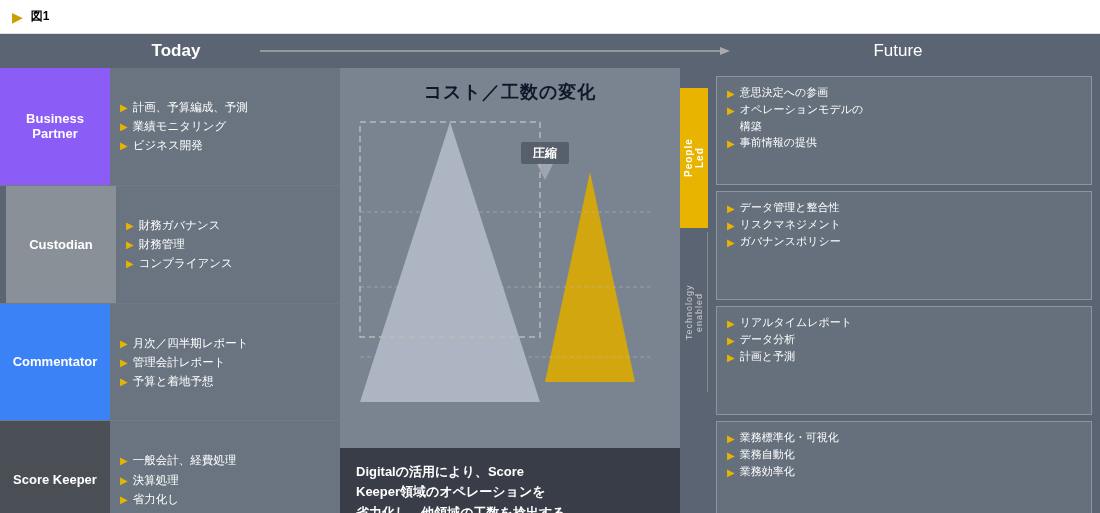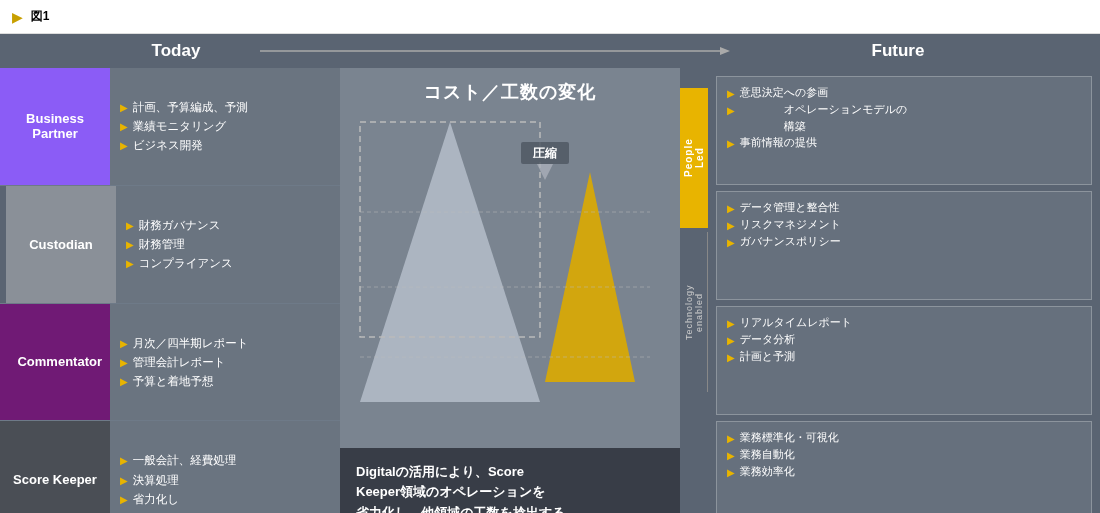--- a/index.html
+++ b/index.html
@@ -76,23 +76,22 @@
     .role-name-cell.business-partner {
       background: #8b5cf6;
       color: #fff;
     }
     .role-name-cell.custodian {
       background: #8a9098;
       color: #fff;
       margin-left: 6px;
     }
     .role-name-cell.commentator {
-      background: #701a75;
-      color: #fff;
-      justify-content: flex-end;
+      background: #3b82f6;
+      color: #fff;
     }
     .role-name-cell.score-keeper {
       background: #4a4e55;
       color: #fff;
     }
 
     .role-items {
       flex: 1;
       background: #6a7480;
       padding: 8px 10px;
@@ -120,21 +119,21 @@
     .center-panel {
       width: 340px;
       background: #7a8490;
       position: relative;
       display: flex;
       flex-direction: column;
       align-items: center;
     }
 
     .cost-title {
-      color: #ffffff;
+      color: #0f172a;
       font-size: 18px;
       font-weight: bold;
       text-align: center;
       padding: 12px 0 4px 0;
       letter-spacing: 1px;
     }
 
     
     .bottom-text-box {
       position: absolute;
@@ -251,21 +250,21 @@
       color: #fff;
       font-size: 17px;
       font-weight: bold;
       padding-left: 12px;
     }
     .future-section-label {
       flex: 1;
       text-align: center;
       color: #fff;
       font-size: 17px;
-      font-weight: bold;
+      font-weight: normal;
       padding-right: 16px;
     }
   </style>
 </head>
 <body>
 
 <div class="page-container">
 
   <div class="header">
     <span class="header-arrow">▶</span>
@@ -412,21 +411,21 @@
 
         <div class="future-items-area">
 
           <div class="future-group">
             <div class="future-item">
               <span class="future-item-arrow">▶</span>
               <span>意思決定への参画</span>
             </div>
             <div class="future-item">
               <span class="future-item-arrow">▶</span>
-              <span style="white-space:pre-line;margin-left:44px;">オペレーションモデルの
+              <span style="white-space:pre-line;">オペレーションモデルの
 構築</span>
             </div>
             <div class="future-item">
               <span class="future-item-arrow">▶</span>
               <span>事前情報の提供</span>
             </div>
           </div>
 
           <div class="future-group">
             <div class="future-item">

